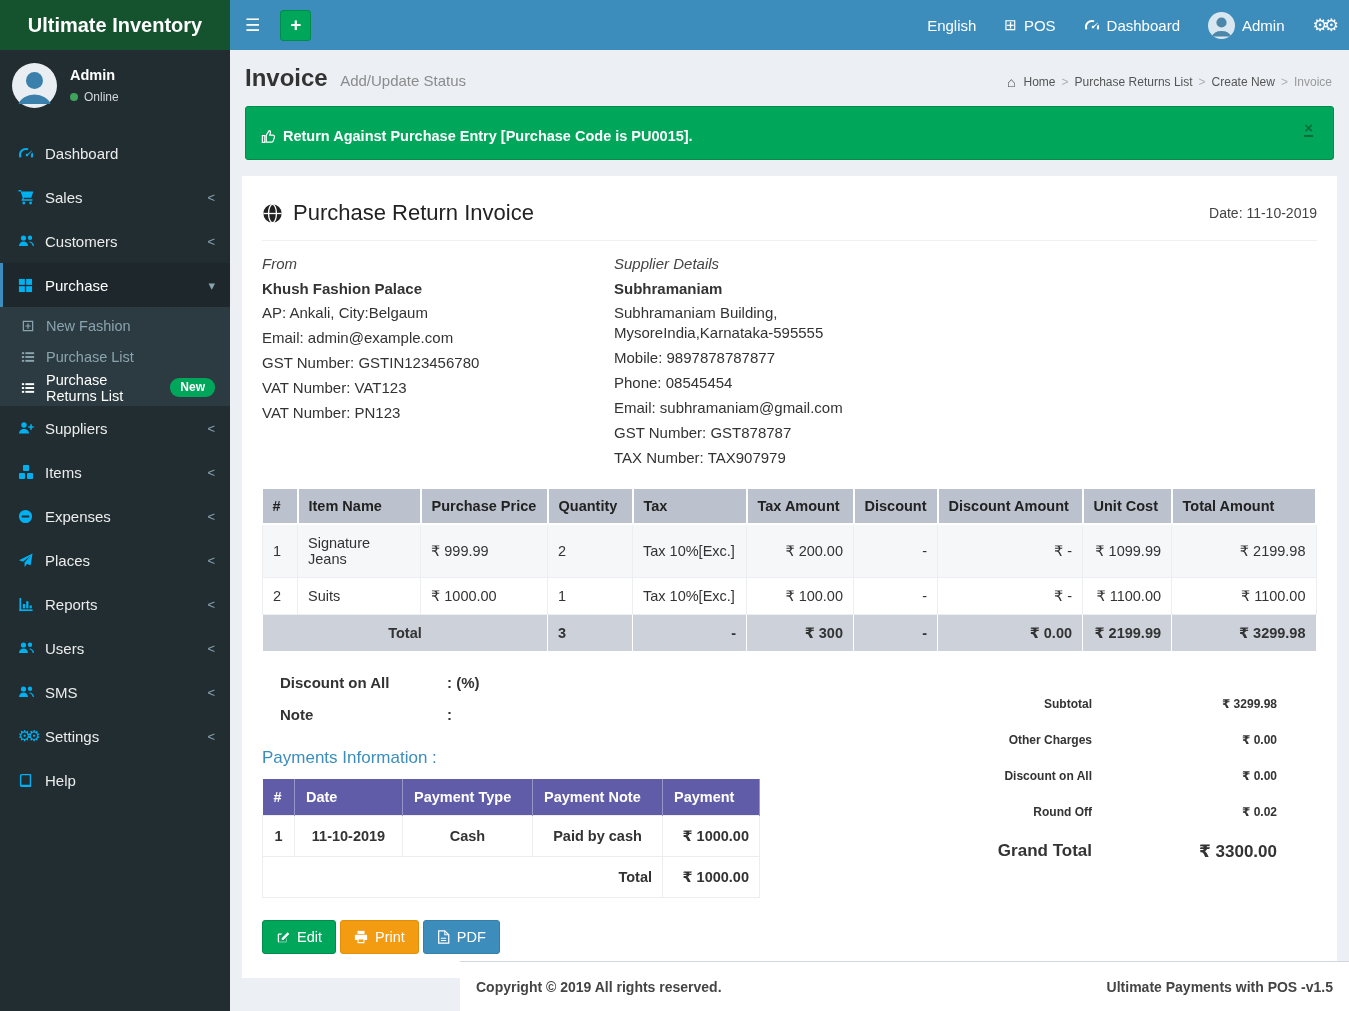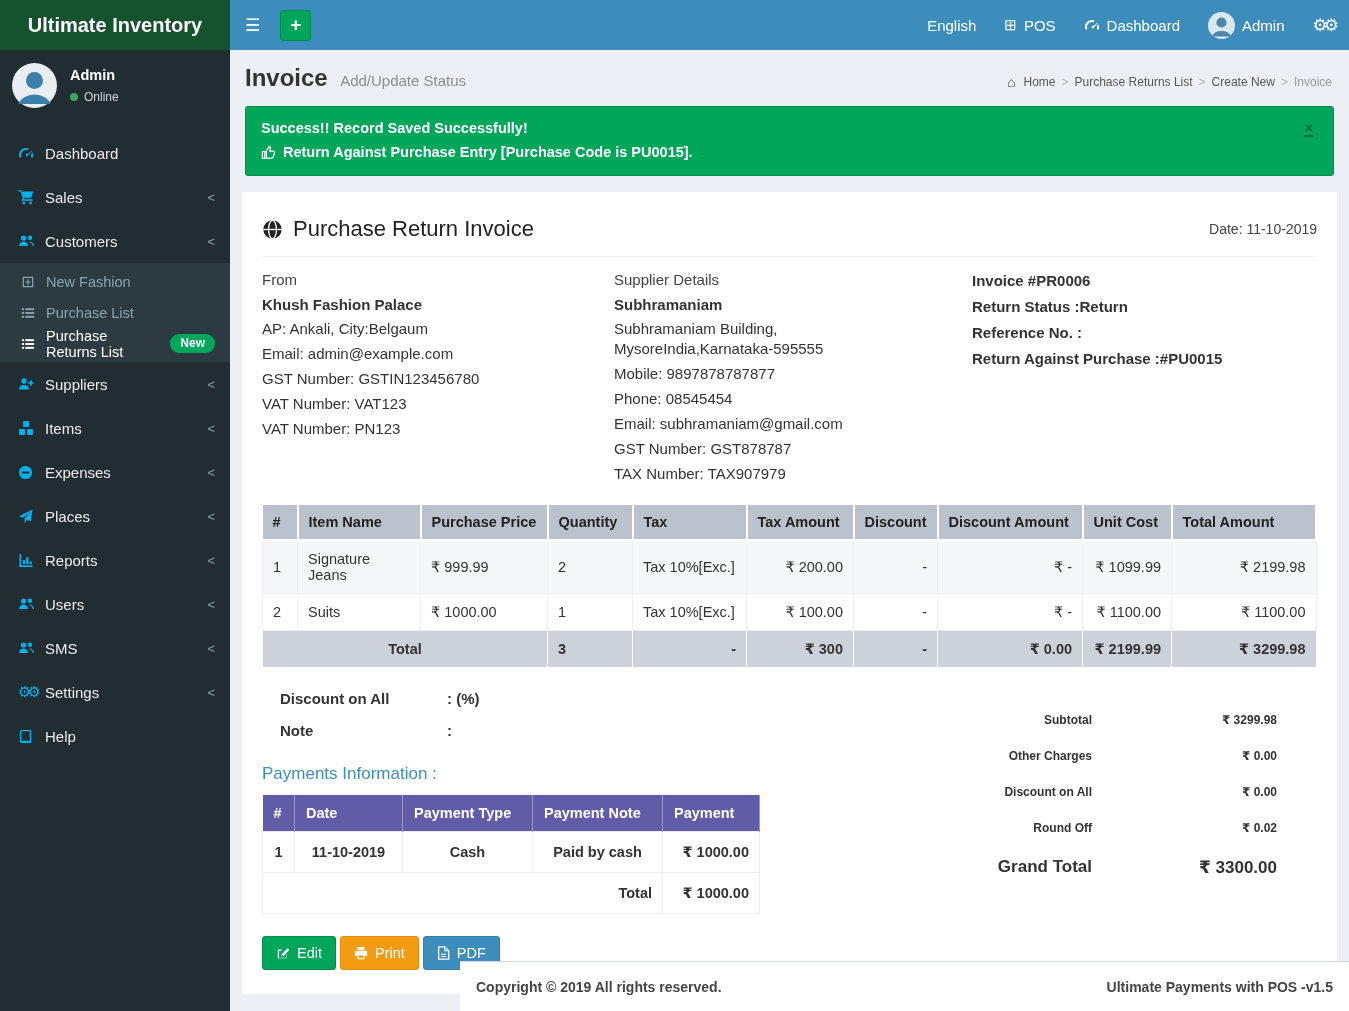--- a/index.html
+++ b/index.html
@@ -64,21 +64,21 @@
                  font-size:15px; line-height:1; border-bottom:2px solid rgba(0,0,0,.35); cursor:pointer; }
   
   .invoice { background:#fff; margin:16px 12px 0; padding:14px 20px 24px; position:relative; }
   .inv-header { display:flex; align-items:center; padding:10px 0 14px; border-bottom:1px solid #f0f0f0; }
   .inv-title { font-size:22px; color:#222; display:flex; align-items:center; gap:10px; }
   .inv-date { margin-left:auto; font-size:14px; color:#444; }
   .inv-cols { display:flex; padding:14px 0 6px; }
   .col-from { width:352px; }
   .col-supplier { width:300px; }
   .col-meta { width:345px; margin-left:auto; }
-  .blk-label { font-size:15px; color:#444; margin-bottom:8px; }
+  .blk-label { font-style:italic; font-size:15px; color:#444; margin-bottom:8px; }
   .blk-name { font-weight:bold; font-size:15px; margin-bottom:6px; }
   .blk-line { font-size:15px; line-height:20px; color:#333; margin-bottom:5px; }
   .meta-line { font-size:15px; font-weight:bold; line-height:20px; margin-bottom:6px; }
   
   table { border-collapse:collapse; }
   .items-table { width:100%; margin-top:10px; font-size:14.5px; }
   .items-table th { background:#bcc2cd; color:#222; text-align:left; font-weight:bold;
                     padding:9px 10px; border-right:2px solid #fff; border-bottom:2px solid #fff; }
   .items-table td { padding:10px; border:1px solid #eceef1; }
   .items-table tbody tr:nth-child(odd) td { background:#f6f7f9; }
@@ -203,20 +203,32 @@
       <span class="micon">
         <svg width="17" height="16" viewBox="0 0 17 16" fill="currentColor">
             <circle cx="5.5" cy="5" r="2.6"></circle>
             <path d="M1 13c0-2.5 2-4.5 4.5-4.5S10 10.5 10 13z"></path>
             <circle cx="12" cy="4.8" r="2.2"></circle>
             <path d="M10.8 8.9c2.2.4 3.9 2.1 3.9 4.1H16c0-2.2-1.5-4-3.6-4.6z"></path>
           </svg>
       </span>
       <span>Customers</span>
       <span class="chev">&lt;</span>
+    </li>
+    <li class="menu-item active">
+      <span class="micon">
+        <svg width="15" height="15" viewBox="0 0 16 16" fill="currentColor">
+            <rect x="1" y="1" width="6.3" height="6.3"></rect>
+            <rect x="8.7" y="1" width="6.3" height="6.3"></rect>
+            <rect x="1" y="8.7" width="6.3" height="6.3"></rect>
+            <rect x="8.7" y="8.7" width="6.3" height="6.3"></rect>
+          </svg>
+      </span>
+      <span>Purchase</span>
+      <span class="chev">▾</span>
     </li>
     <ul class="submenu">
       <li class="submenu-item">
         <span class="micon">
           <svg width="14" height="14" viewBox="0 0 16 16" fill="currentColor">
               <path d="M2 2h12v12H2zm1.4 1.4v9.2h9.2V3.4z" fill-rule="evenodd"></path>
               <path d="M7.3 5h1.4v2.3H11v1.4H8.7V11H7.3V8.7H5V7.3h2.3z"></path>
             </svg>
         </span>
         <span>New Fashion</span>
@@ -354,21 +366,20 @@
       <span class="crumb-sep">&gt;</span>
       <span class="crumb">Purchase Returns List</span>
       <span class="crumb-sep">&gt;</span>
       <span class="crumb">Create New</span>
       <span class="crumb-sep">&gt;</span>
       <span class="crumb current">Invoice</span>
     </div>
   </div>
 
   <div class="alert">
-    <div class="alert-line1">Success!! Record Saved Successfully!</div>
     <div class="alert-line2">
       <span>
         <svg width="15" height="15" viewBox="0 0 16 16" fill="none" stroke="#fff" stroke-width="1.3">
             <path d="M1.5 7h2.6v7.3H1.5z"></path>
             <path d="M5.6 13.9h5.8c.8 0 1.5-.5 1.7-1.3l1.2-3.9c.3-1.1-.5-2.2-1.7-2.2H9.4l.7-3A1.4 1.4 0 0 0 8.7 1.8L5.6 6.5z"></path>
           </svg>
       </span>
       <span>Return Against Purchase Entry [Purchase Code is PU0015].</span>
     </div>
     <span class="alert-close">×</span>
@@ -402,26 +413,20 @@
       </div>
       <div class="col-supplier">
         <div class="blk-label">Supplier Details</div>
         <div class="blk-name">Subhramaniam</div>
         <div class="blk-line">Subhramaniam Building, MysoreIndia,Karnataka-595555</div>
         <div class="blk-line">Mobile: 9897878787877</div>
         <div class="blk-line">Phone: 08545454</div>
         <div class="blk-line">Email: subhramaniam@gmail.com</div>
         <div class="blk-line">GST Number: GST878787</div>
         <div class="blk-line">TAX Number: TAX907979</div>
-      </div>
-      <div class="col-meta">
-        <div class="meta-line">Invoice #PR0006</div>
-        <div class="meta-line">Return Status :Return</div>
-        <div class="meta-line">Reference No. :</div>
-        <div class="meta-line">Return Against Purchase :#PU0015</div>
       </div>
     </div>
 
     <table class="items-table">
       <colgroup>
         <col style="width:35px">
           <col style="width:123px">
           <col style="width:127px">
           <col style="width:85px">
           <col style="width:114px">

